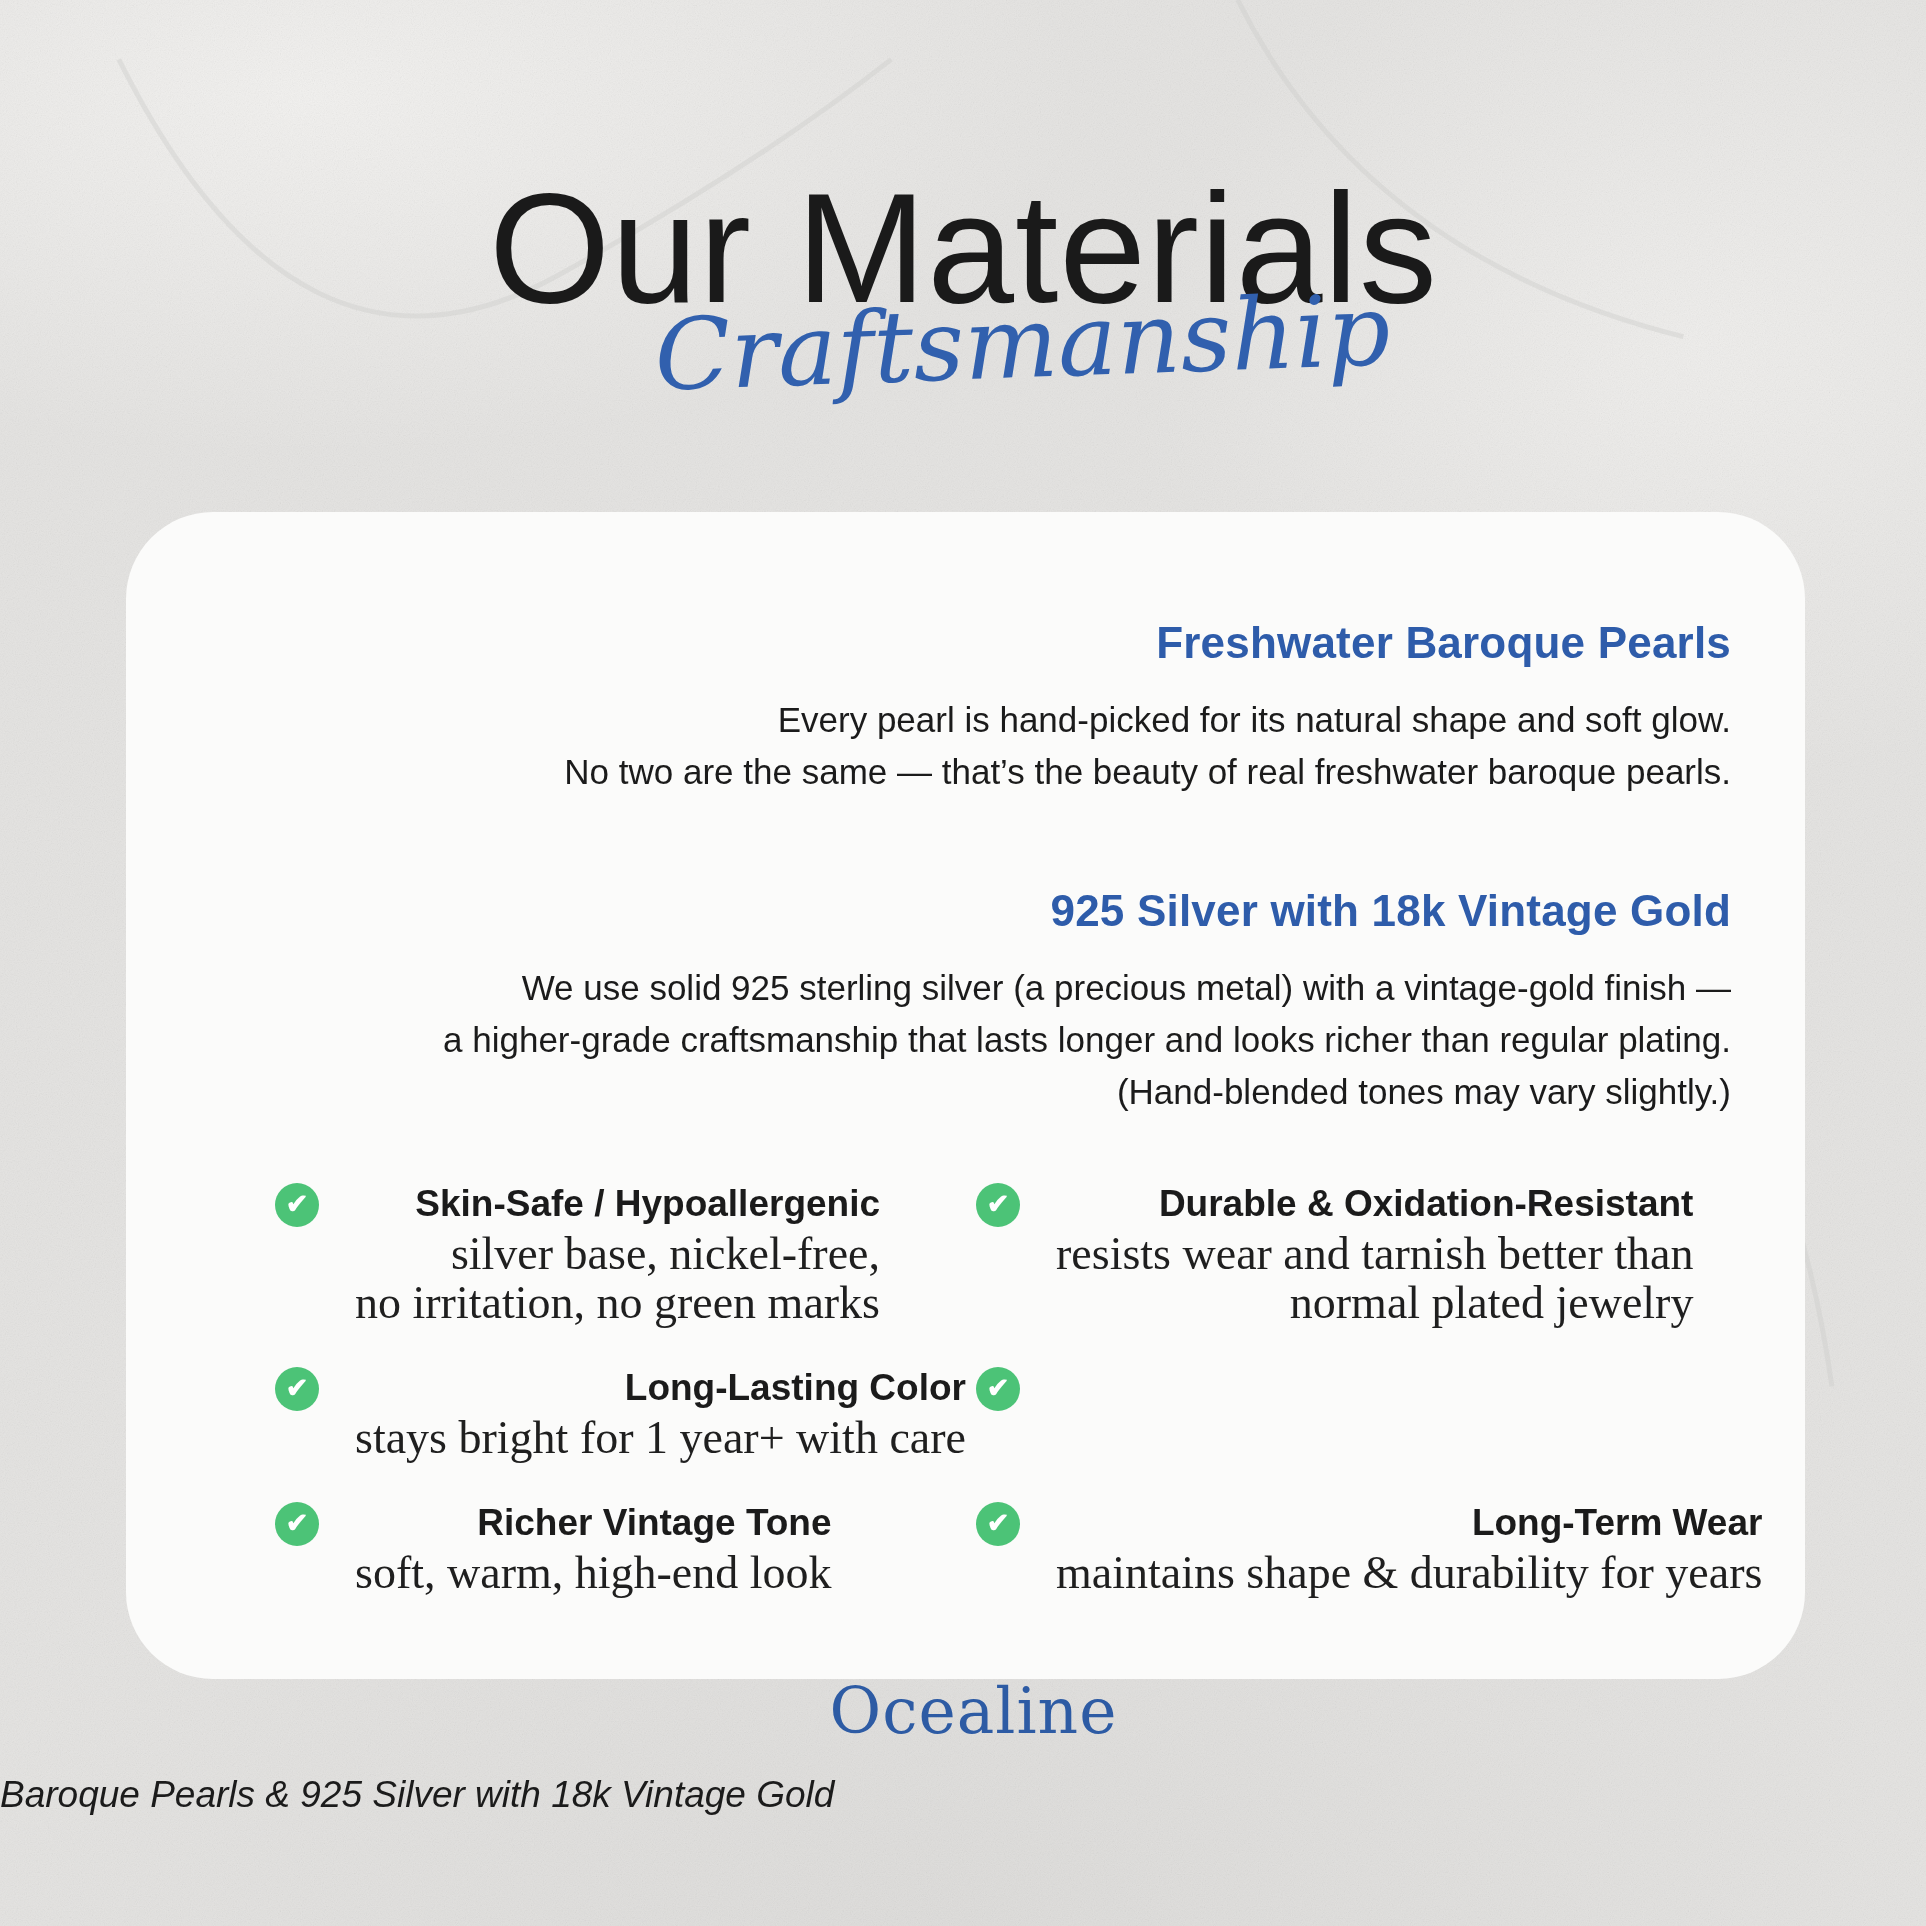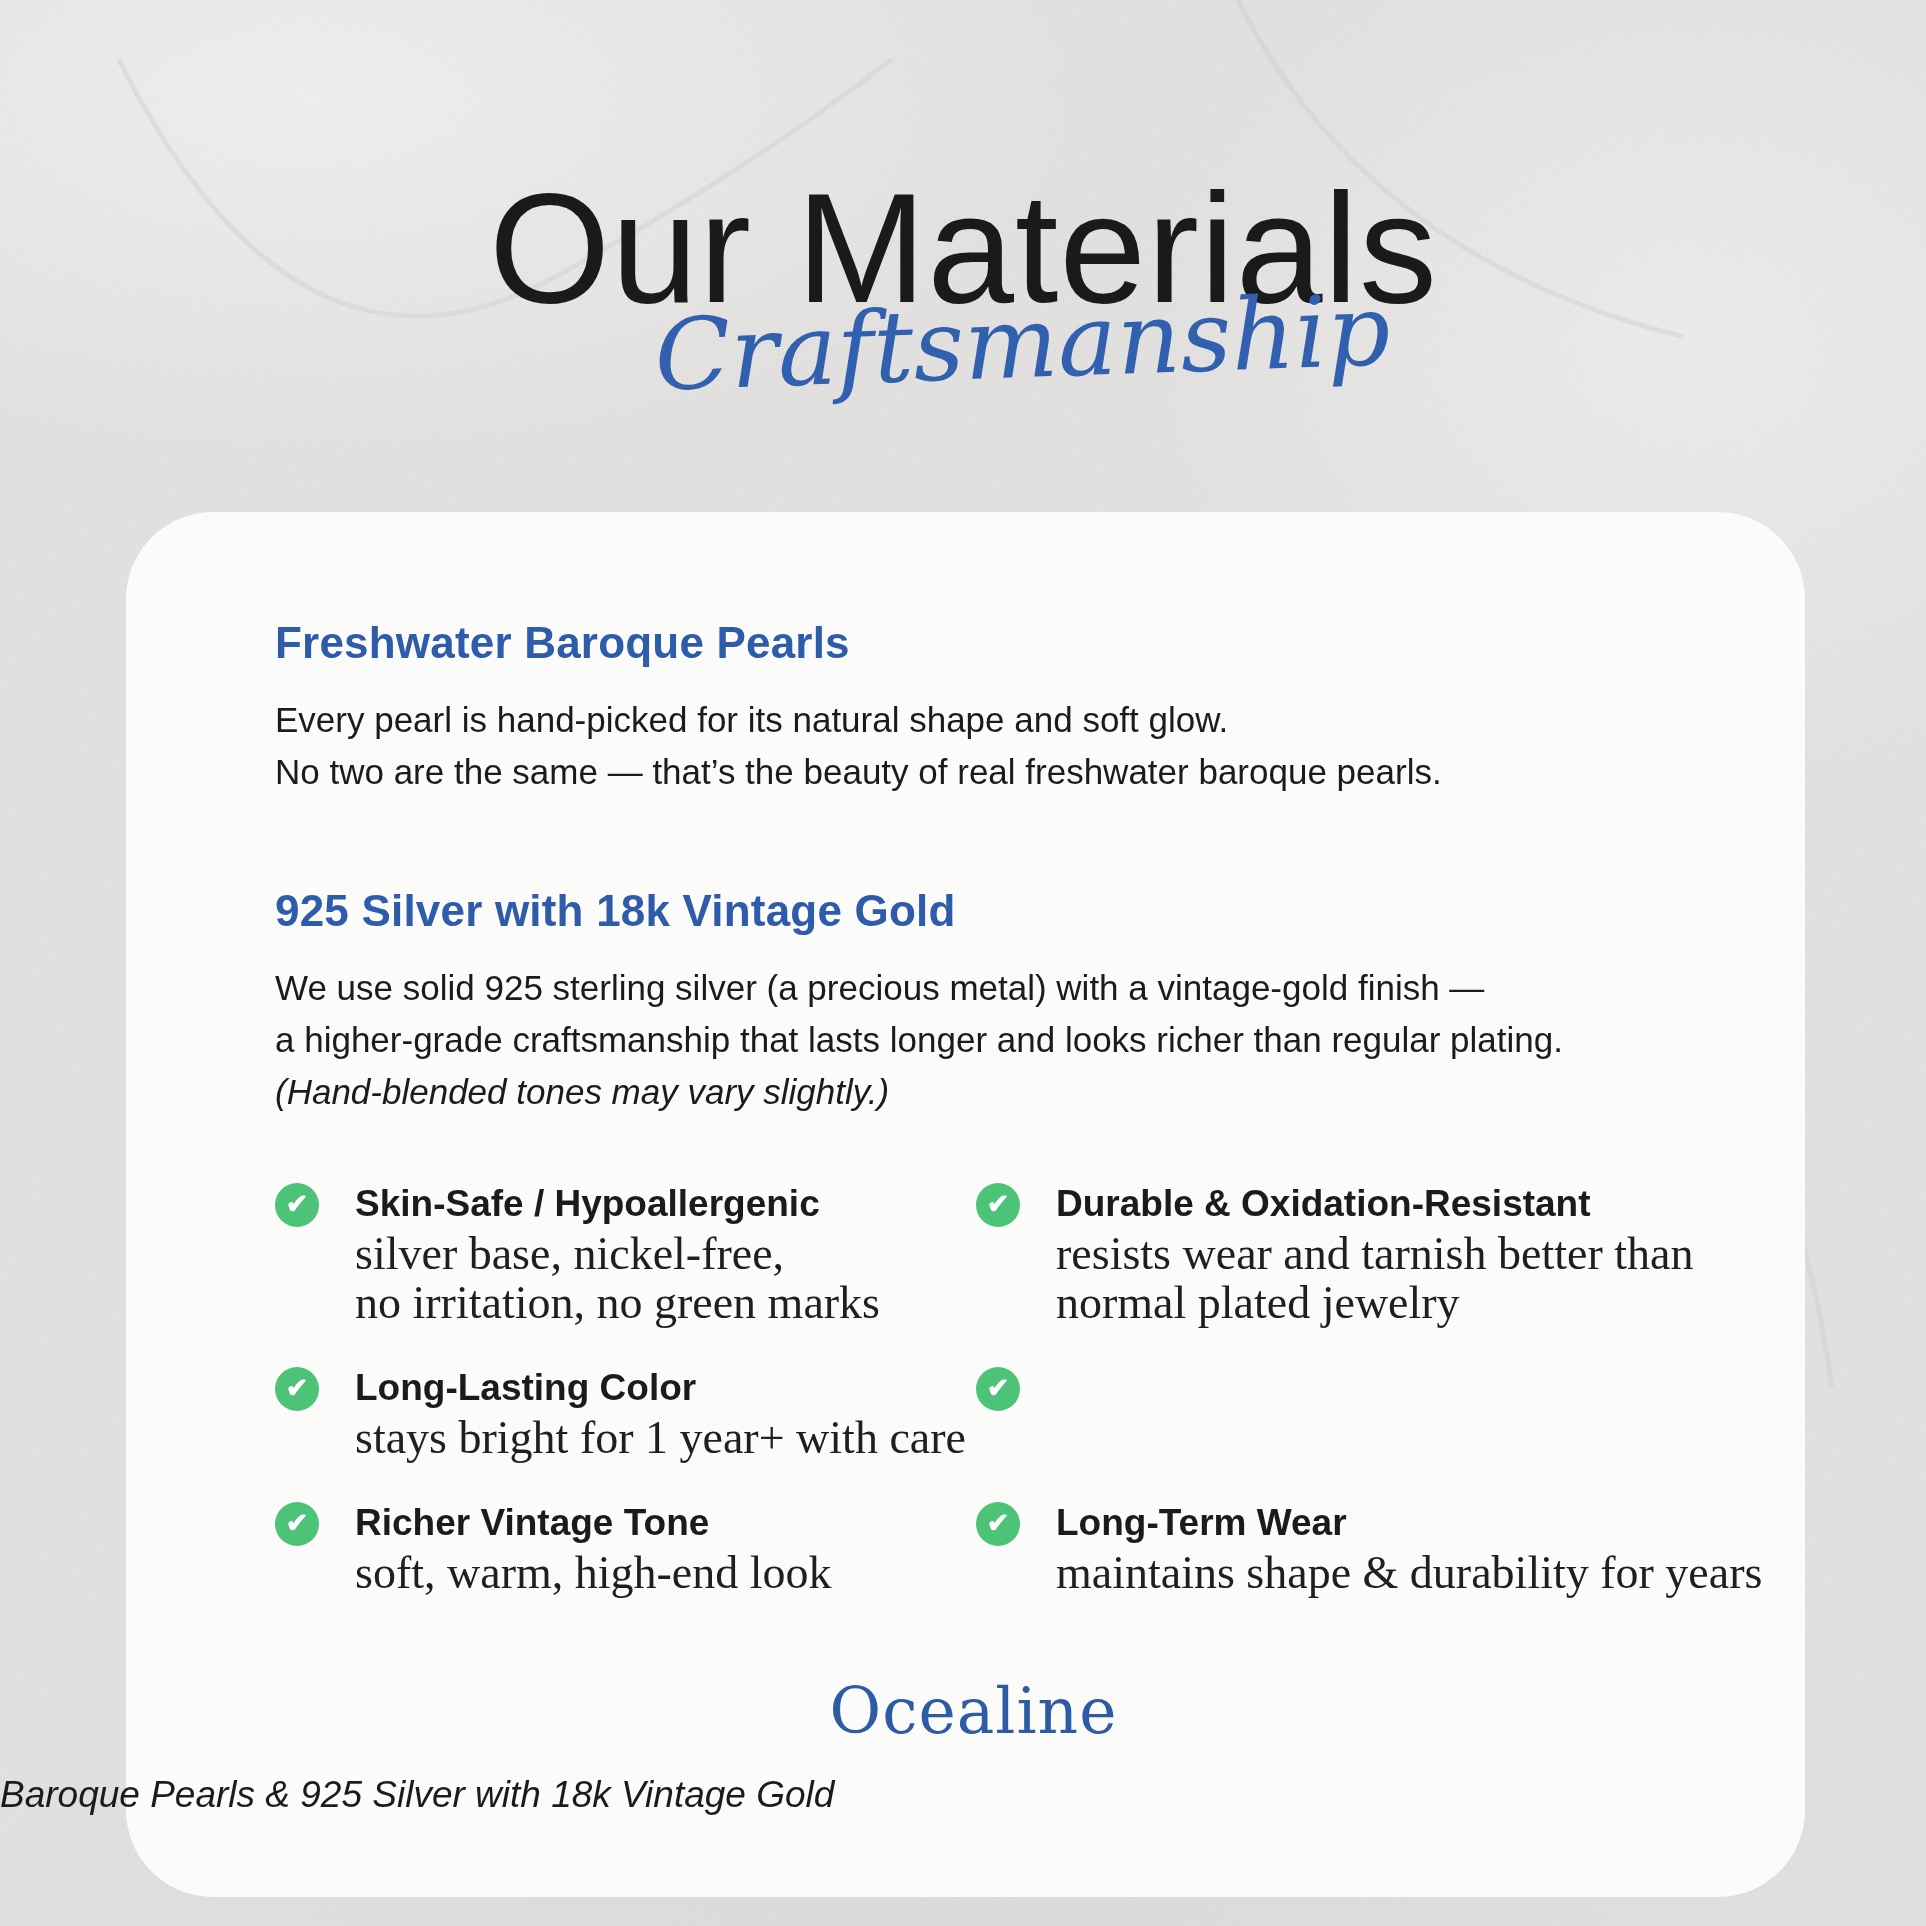--- a/index.html
+++ b/index.html
@@ -32,31 +32,32 @@
     position:absolute; top:289px; left:59px; width:100%;
     text-align:center;
     font-family:"DejaVu Serif", serif; font-style:italic;
     font-size:99px; line-height:1.1;
     color:var(--script_blue);
     transform:rotate(-2deg);
   }
 
   .card{
     position:absolute; top:512px; left:126px;
-    width:1679px; height:1385px;
+    width:1679px; height:1167px;
     background:var(--card_bg);
     border-radius:87px;
     padding:105px 74px 0 149px;
+    text-align:right;
   }
   .section-heading{
     font-size:44px; font-weight:bold; color:var(--heading_blue);
     line-height:1.2; margin-bottom:24px; letter-spacing:0.2px;
   }
   .body-text{font-size:35px; line-height:52px; color:var(--text_dark); white-space:nowrap;}
-  .body-text .note{font-style:italic;}
+  .body-text .note{}
   .section-pearls{margin-bottom:87px;}
   .section-silver{margin-bottom:0;}
 
   .features{
     margin-top:61px;
     display:grid;
     grid-template-columns:701px auto;
   }
   .feature{
     display:flex; align-items:flex-start; gap:36px; margin-bottom:36px;

